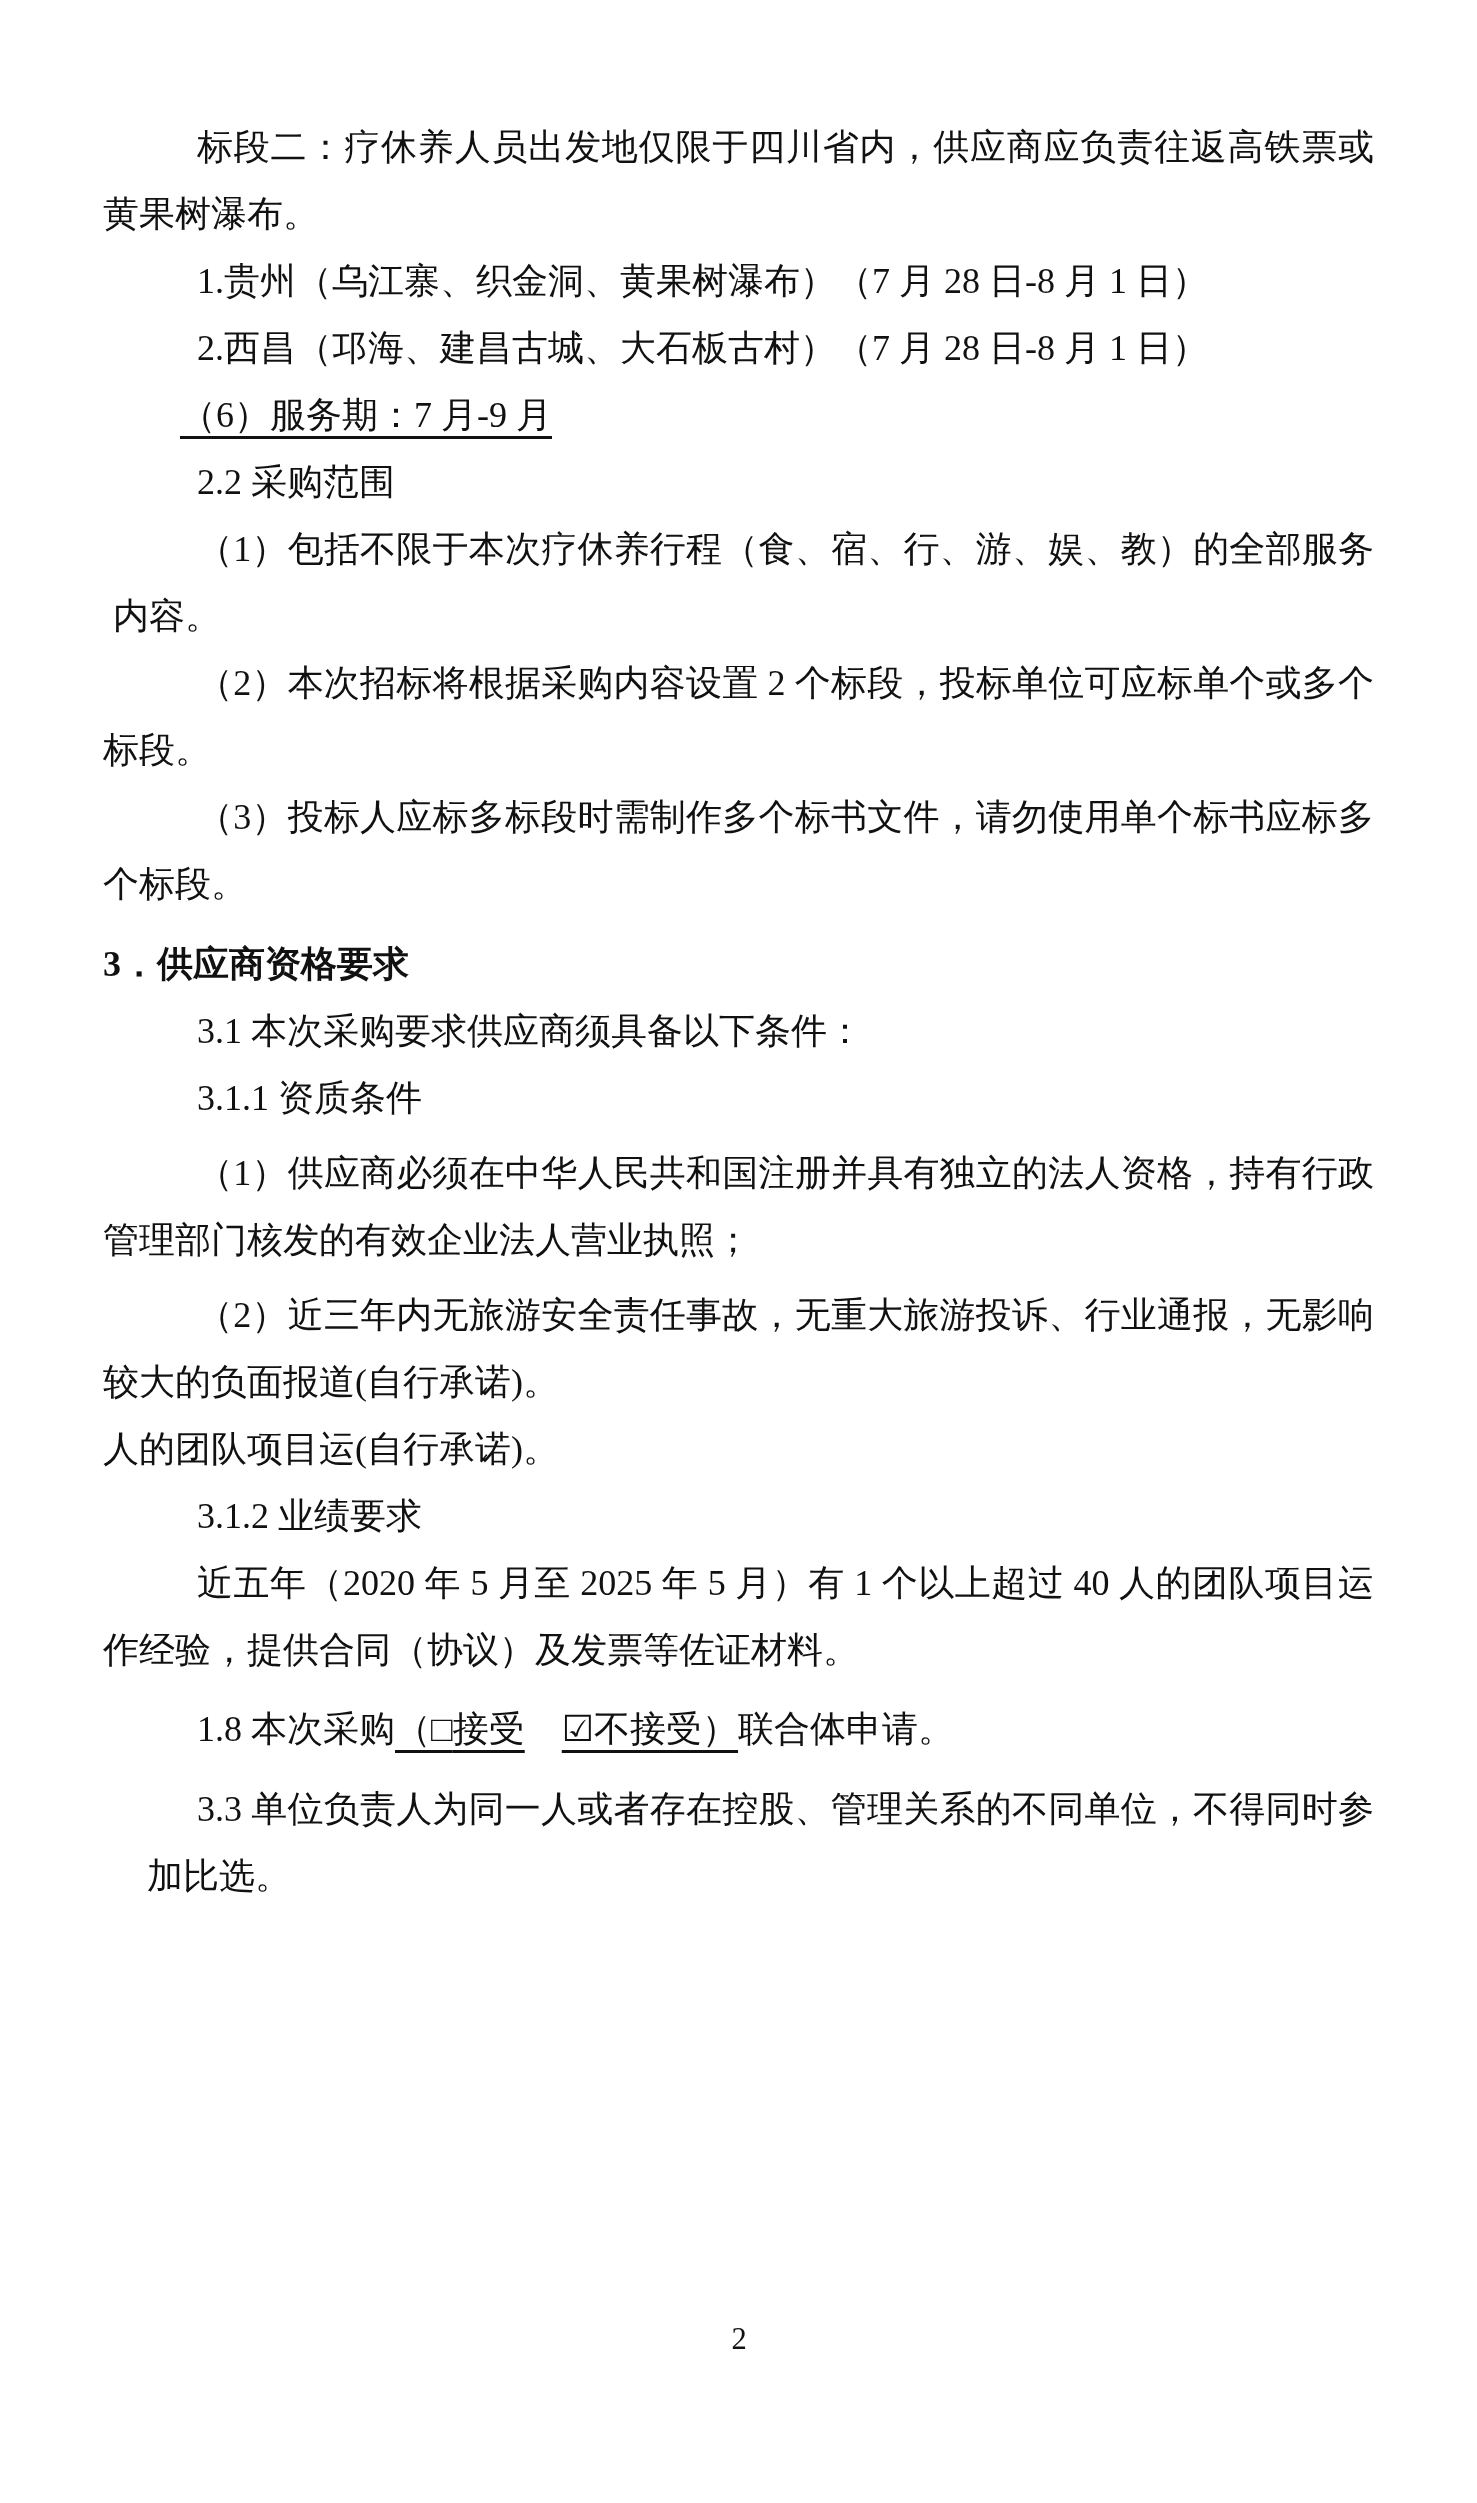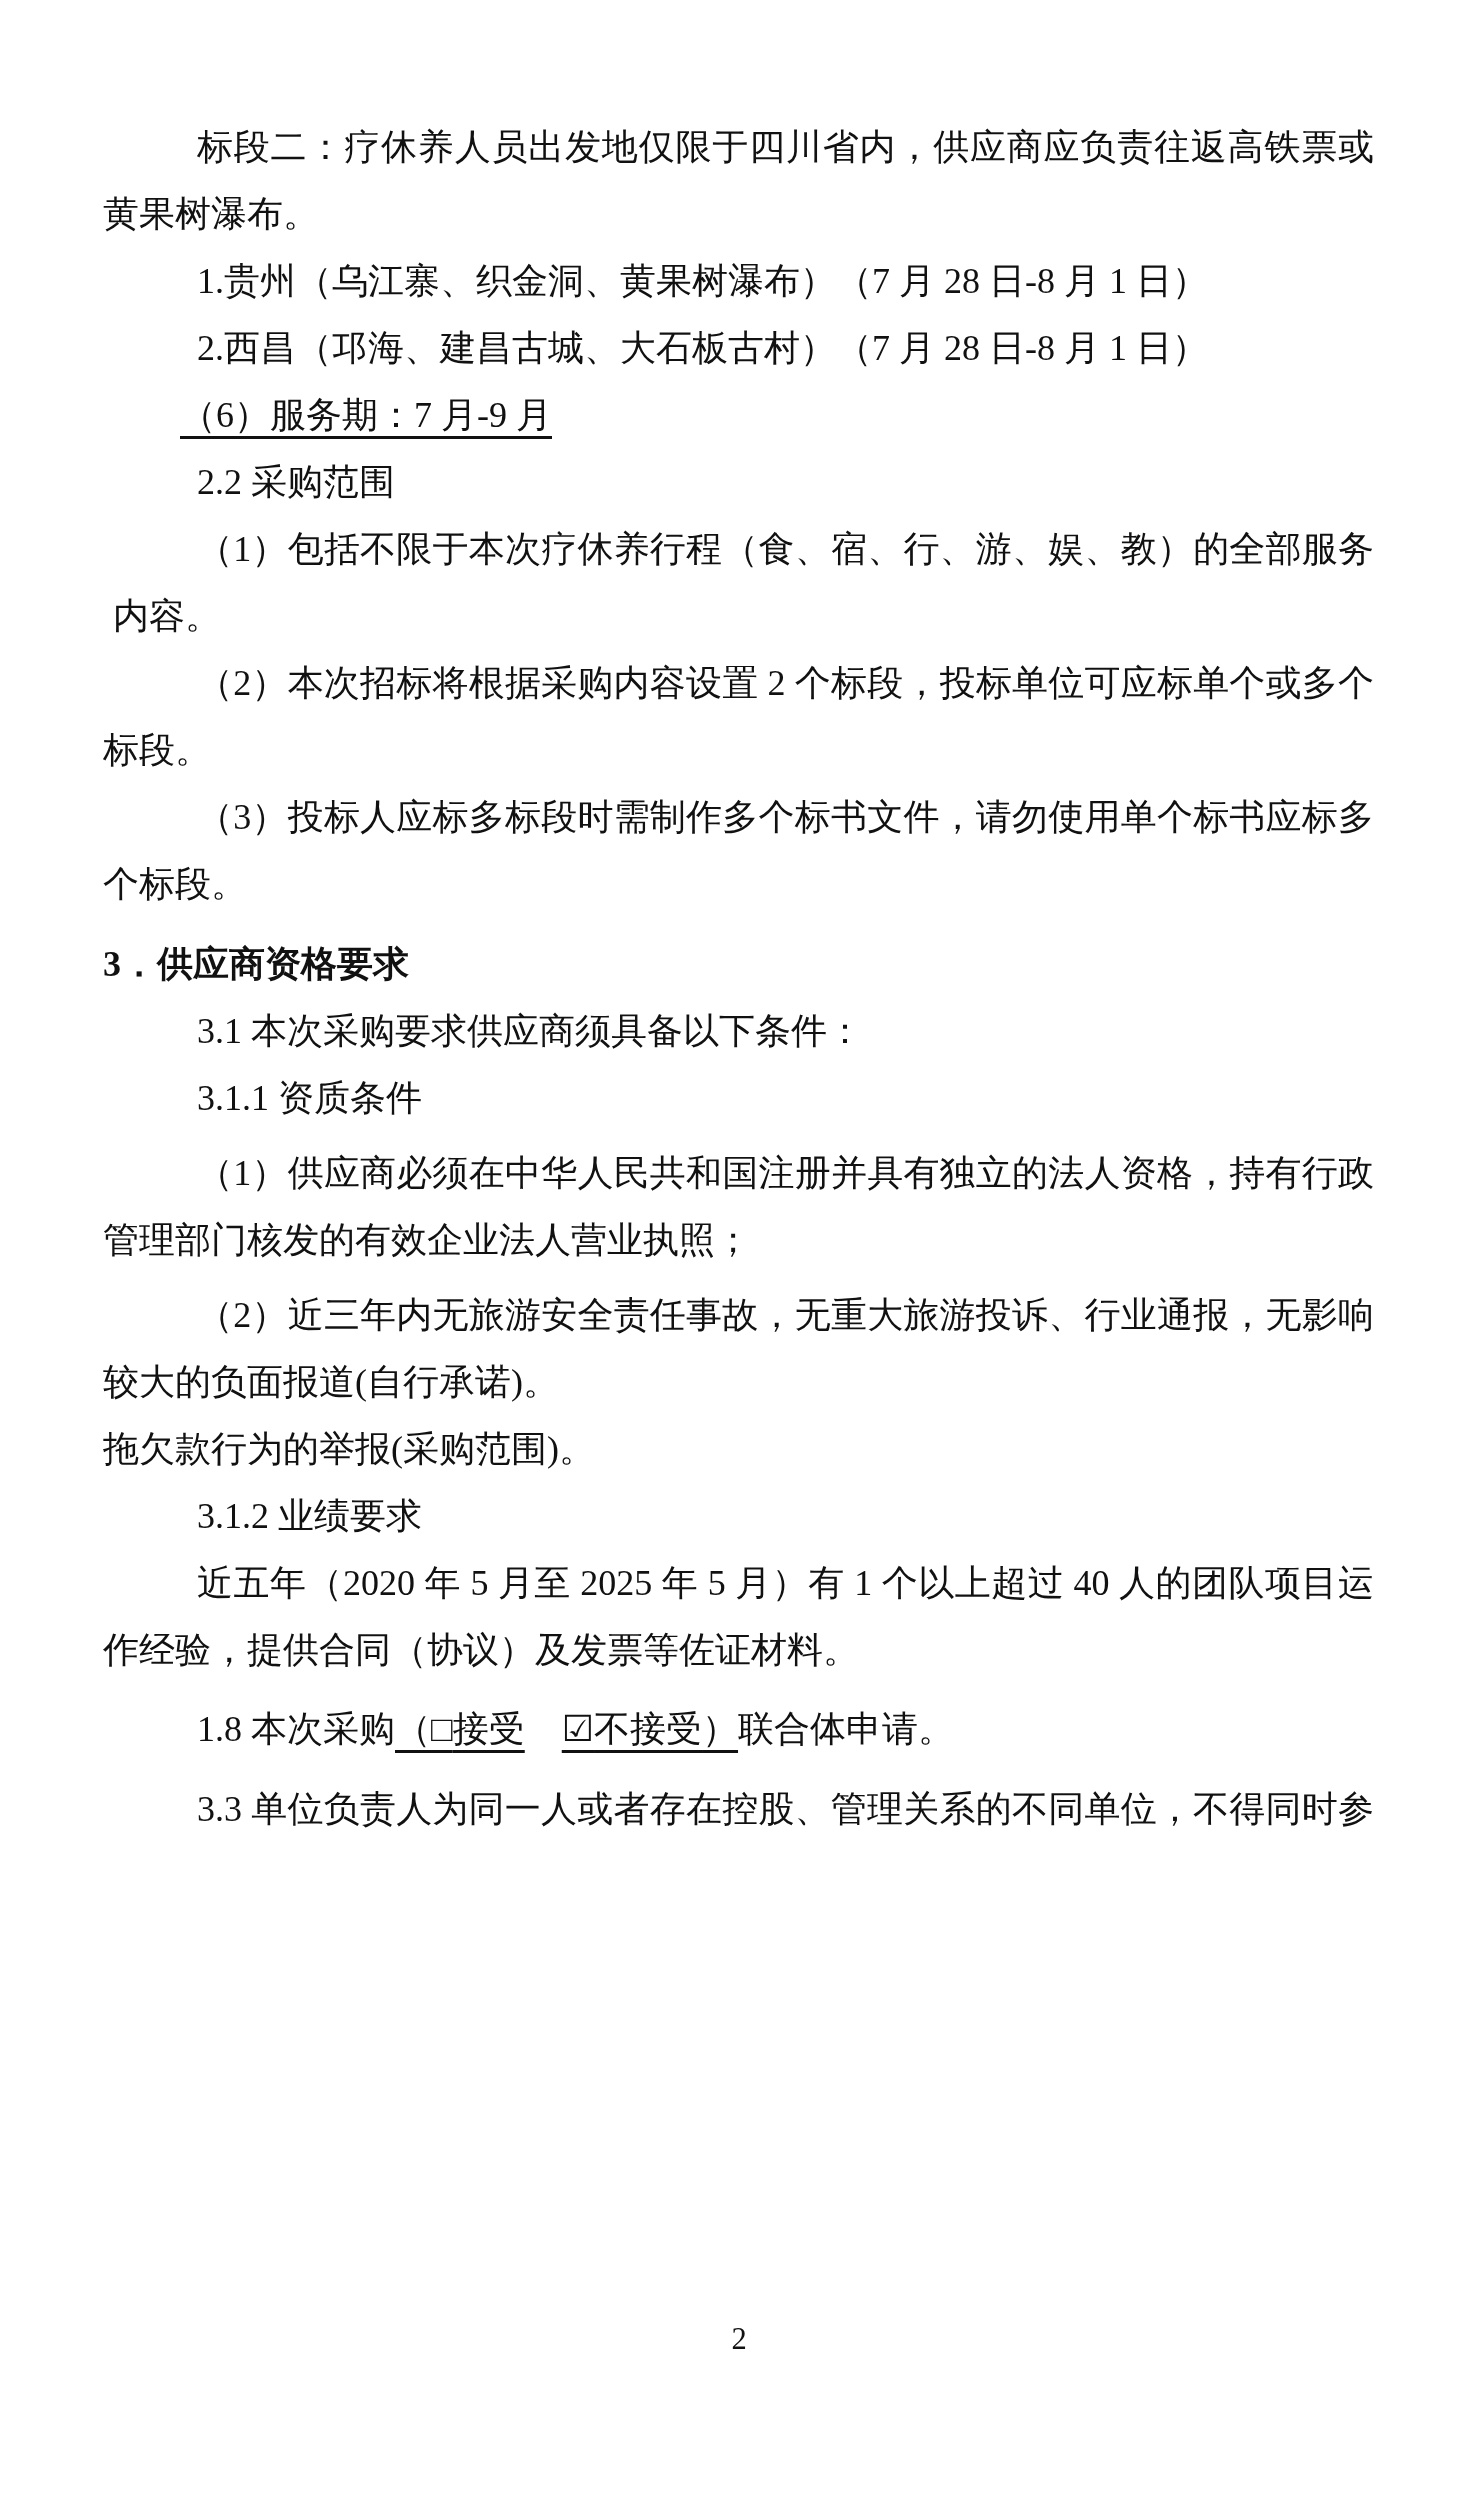--- a/index.html
+++ b/index.html
@@ -86,28 +86,29 @@
 
     <div class="ln ind">3.1 本次采购要求供应商须具备以下条件：</div>
     <div class="ln ind">3.1.1 资质条件</div>
 
     <div class="ln just ind m8">（1）供应商必须在中华人民共和国注册并具有独立的法人资格，持有行政</div>
     <div class="ln">管理部门核发的有效企业法人营业执照；</div>
 
     <div class="ln just ind m8">（2）近三年内无旅游安全责任事故，无重大旅游投诉、行业通报，无影响</div>
     <div class="ln">较大的负面报道(自行承诺)。</div>
 
-    <div class="ln">拖欠款行为的举报(采购范围)。</div>
+    <div class="ln">人的团队项目运(自行承诺)。</div>
 
     <div class="ln ind">3.1.2 业绩要求</div>
 
     <div class="ln just ind">近五年（2020 年 5 月至 2025 年 5 月）有 1 个以上超过 40 人的团队项目运</div>
     <div class="ln">作经验，提供合同（协议）及发票等佐证材料。</div>
 
     <div class="ln ind m12"><span>1.8 本次采购</span><span class="u"><span>（</span><span>□</span><span>接受</span><span class="gap"></span><span>☑</span><span>不接受</span><span>）</span></span><span>联合体申请。</span></div>
 
     <div class="ln just ind m12">3.3 单位负责人为同一人或者存在控股、管理关系的不同单位，不得同时参</div>
+    <div class="ln cont2">加比选。</div>
 
   </div>
 
   <div class="pagenum">2</div>
 </div>
 
 
 </body></html>

